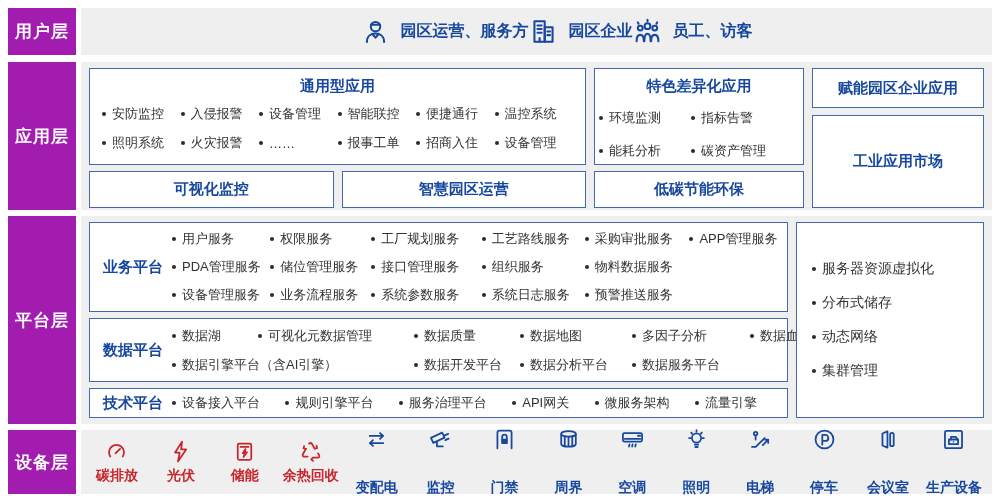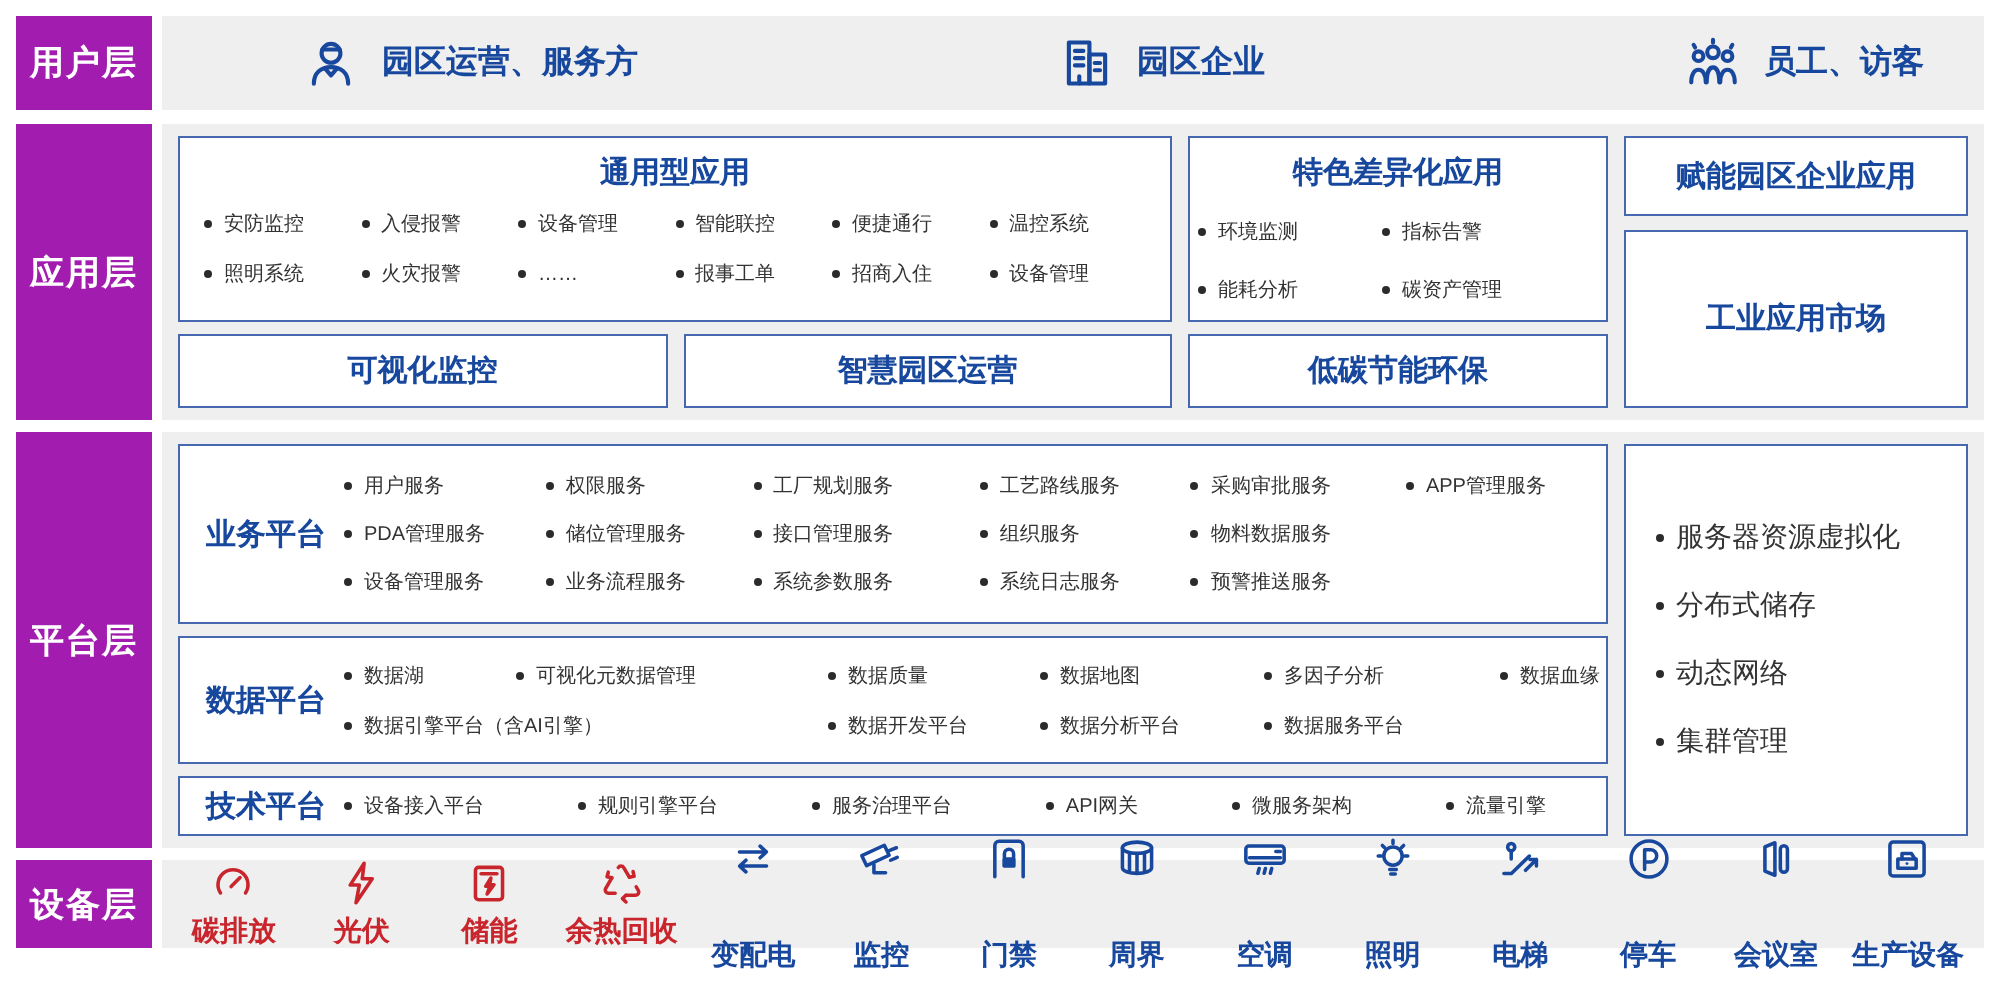--- a/index.html
+++ b/index.html
@@ -5,41 +5,41 @@
   html,body{margin:0;padding:0;}
   body{
     width:1000px;height:496px;background:#ffffff;position:relative;
     font-family:"Liberation Sans","DejaVu Sans",sans-serif;
     -webkit-font-smoothing:antialiased;
   }
   .layer-row{position:absolute;left:8px;right:8px;display:flex;}
   .row-user{top:8px;height:47px;}
   .row-app{top:62px;height:148px;}
   .row-platform{top:216px;height:208px;}
-  .row-device{top:430px;height:44px;}
+  .row-device{top:430px;height:64px;}
 
   .layer-label{
     width:68px;flex:none;background:#a21caf;color:#fff;font-weight:700;
     font-size:17px;display:flex;align-items:center;justify-content:center;
     margin-right:5px;letter-spacing:1px;
   }
   .layer-content{flex:1;background:#EFEFEF;min-width:0;}
 
   
-  .user-content{display:flex;align-items:center;justify-content:space-between;padding:0 30px 0 70px;}
+  .user-content{display:flex;align-items:center;justify-content:center;padding:0 30px 0 70px;}
   .user-group{display:flex;align-items:center;gap:11px;color:#17489D;}
   .user-group svg{width:29px;height:29px;stroke:#17489D;fill:none;stroke-width:1.7;stroke-linecap:round;stroke-linejoin:round;}
   .user-label{font-size:16px;font-weight:700;}
 
   
   .wbox{background:#fff;border:1px solid #4568AF;box-sizing:border-box;}
   .box-title{color:#17489D;font-size:15px;font-weight:700;text-align:center;}
   .center-box{display:flex;align-items:center;justify-content:center;color:#17489D;font-size:15px;font-weight:700;}
 
-  .cell{display:flex;align-items:center;gap:6px;font-size:10px;color:#333;white-space:nowrap;}
+  .cell{display:flex;align-items:center;gap:6px;font-size:13px;color:#333;white-space:nowrap;}
   .dot{width:4px;height:4px;border-radius:50%;background:#2b2b2b;flex:none;}
 
   
   .app-content{padding:6px 8px;display:grid;grid-template-columns:1fr 210px 172px;grid-template-rows:1fr 37px;gap:6px 8px;}
   .box-general{grid-area:1/1;padding:6px 12px 4px;}
   .box-general .box-title{margin:2px 0 9px;}
   .general-grid{display:grid;grid-template-columns:repeat(6,1fr);row-gap:11px;}
   .box-featured{grid-area:1/2;padding:6px 8px 4px;}
   .box-featured .box-title{margin:2px 0 13px;}
   .featured-grid{display:grid;grid-template-columns:92px 108px;justify-content:center;row-gap:15px;}
@@ -56,21 +56,21 @@
   .pbox{display:flex;align-items:center;padding:0 4px;}
   .platform-title{width:78px;flex:none;text-align:center;color:#17489D;font-size:15px;font-weight:700;}
   .box-business{height:90px;}
   .business-grid{flex:1;display:grid;grid-template-columns:1.05fr 1.08fr 1.18fr 1.1fr 1.12fr 1fr;row-gap:10px;}
   .box-data{height:64px;}
   .data-rows{flex:1;display:flex;flex-direction:column;gap:11px;}
   .data-grid{display:grid;grid-template-columns:86px 156px 106px 112px 118px 1fr;}
   .span2{grid-column:1/3;}
   .box-tech{flex:1;}
   .tech-items{flex:1;display:flex;justify-content:space-between;padding-right:26px;}
-  .platform-infra{width:172px;flex:none;display:flex;flex-direction:column;justify-content:center;gap:16px;padding-left:15px;}
+  .platform-infra{width:188px;flex:none;display:flex;flex-direction:column;justify-content:center;gap:16px;padding-left:15px;}
   .platform-infra .cell{font-size:14px;}
 
   
   .device-content{display:flex;align-items:center;justify-content:space-around;padding:0 4px;}
   .device-item{display:flex;flex-direction:column;align-items:center;gap:3px;min-width:52px;}
   .device-item svg{width:25px;height:25px;fill:none;stroke-width:1.7;stroke-linecap:round;stroke-linejoin:round;}
   .device-item.red{color:#C8262C;}
   .device-item.blue{color:#17489D;gap:27px;}
   .device-item svg{stroke:currentColor;}
   .device-label{font-size:14px;font-weight:700;white-space:nowrap;}

